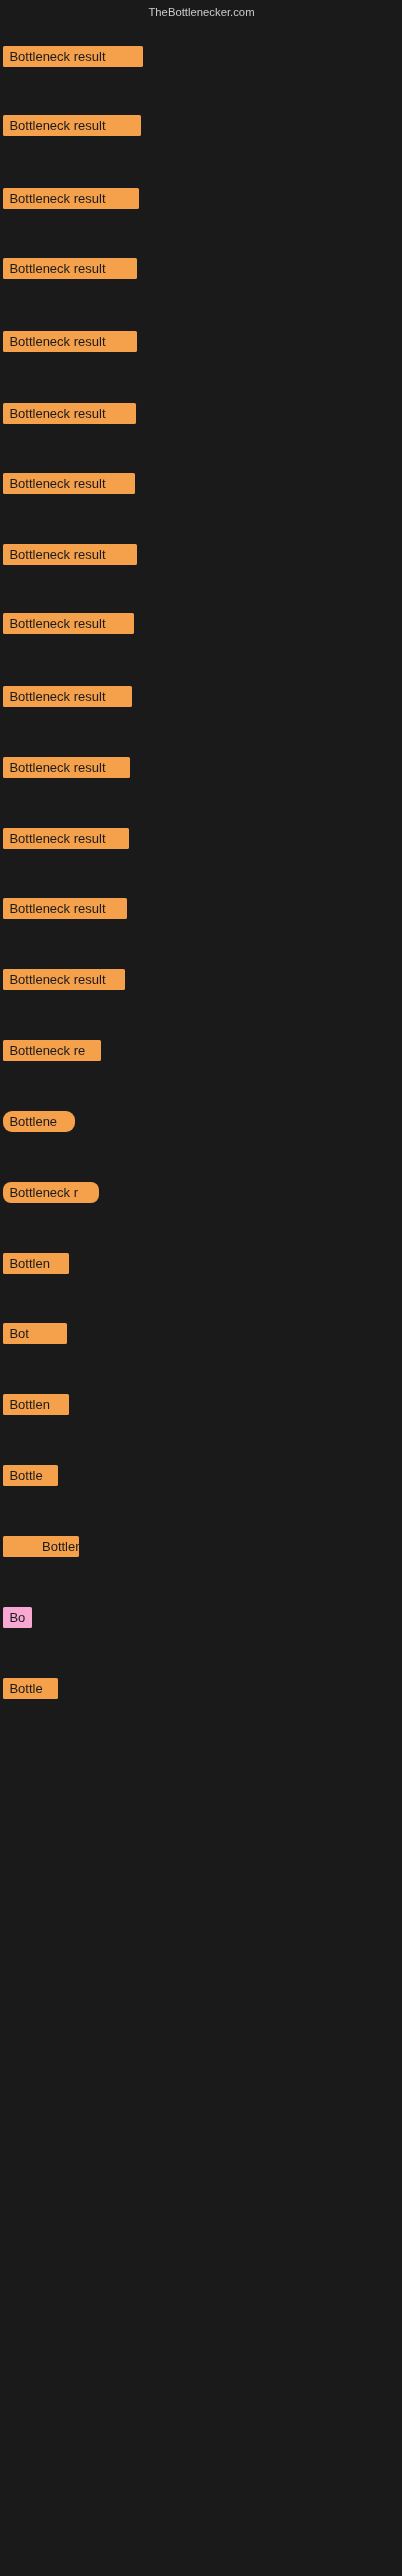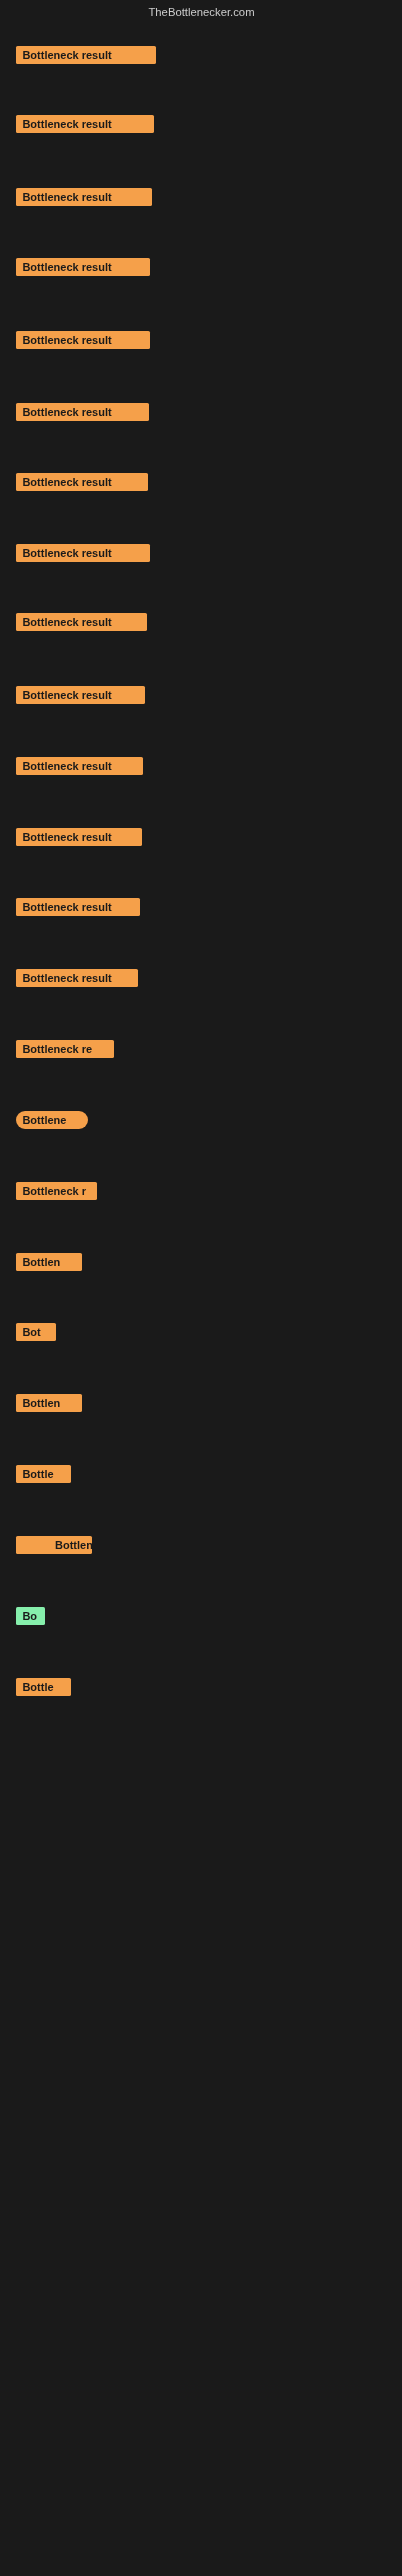--- a/index.html
+++ b/index.html
@@ -19,25 +19,25 @@
     .site-header {
       text-align: center;
       padding: 6.4px 0 9.7px 0;
       color: #cccccc;
       font-size: 11.3px;
       font-weight: normal;
     }
 
     .bottleneck-item {
       position: absolute;
-      left: 16px;
+      left: 3px;
       background-color: #f5a04a;
       color: #1a1a1a;
-      font-size: 11px;
-      font-weight: bold;
+      font-size: 13px;
+      font-weight: normal;
       padding: 3.2px 6.4px;
       border-radius: 1.6px;
       white-space: nowrap;
       overflow: hidden;
     }
   </style>
 </head>
 <body>
 
 <div class="site-header">
@@ -53,21 +53,21 @@
 <div class="bottleneck-item" style="top: 473px; width: 132px; background-color: rgb(245, 160, 74);">Bottleneck result</div>
 <div class="bottleneck-item" style="top: 544px; width: 134px; background-color: rgb(245, 160, 74);">Bottleneck result</div>
 <div class="bottleneck-item" style="top: 613px; width: 131px; background-color: rgb(245, 160, 74);">Bottleneck result</div>
 <div class="bottleneck-item" style="top: 686px; width: 129px; background-color: rgb(245, 160, 74);">Bottleneck result</div>
 <div class="bottleneck-item" style="top: 757px; width: 127px; background-color: rgb(245, 160, 74);">Bottleneck result</div>
 <div class="bottleneck-item" style="top: 828px; width: 126px; background-color: rgb(245, 160, 74);">Bottleneck result</div>
 <div class="bottleneck-item" style="top: 898px; width: 124px; background-color: rgb(245, 160, 74);">Bottleneck result</div>
 <div class="bottleneck-item" style="top: 969px; width: 122px; background-color: rgb(245, 160, 74);">Bottleneck result</div>
 <div class="bottleneck-item" style="top: 1040px; width: 98px; background-color: rgb(245, 160, 74);">Bottleneck re</div>
 <div class="bottleneck-item" style="top: 1111px; width: 72px; background-color: rgb(245, 160, 74); border-radius: 9px;">Bottlene</div>
-<div class="bottleneck-item" style="top: 1182px; width: 81px; background-color: rgb(245, 160, 74);">Bottleneck r</div>
+<div class="bottleneck-item" style="top: 1182px; width: 96px; background-color: rgb(245, 160, 74); border-radius: 8px;">Bottleneck r</div>
 <div class="bottleneck-item" style="top: 1253px; width: 66px; background-color: rgb(245, 160, 74);">Bottlen</div>
-<div class="bottleneck-item" style="top: 1323px; width: 40px; background-color: rgb(245, 160, 74);">Bot</div>
+<div class="bottleneck-item" style="top: 1323px; width: 64px; background-color: rgb(245, 160, 74);">Bot</div>
 <div class="bottleneck-item" style="top: 1394px; width: 66px; background-color: rgb(245, 160, 74);">Bottlen</div>
 <div class="bottleneck-item" style="top: 1465px; width: 55px; background-color: rgb(245, 160, 74);">Bottle</div>
 <div class="bottleneck-item" style="top: 1536px; width: 76px; background-color: rgb(245, 160, 74); padding-left: 39px;">Bottlenec</div>
-<div class="bottleneck-item" style="top: 1607px; width: 29px; background-color: #86efac;">Bo</div>
+<div class="bottleneck-item" style="top: 1607px; width: 29px; background-color: #f9a8d4;">Bo</div>
 <div class="bottleneck-item" style="top: 1678px; width: 55px; background-color: rgb(245, 160, 74);">Bottle</div>
 
 
 </body></html>

